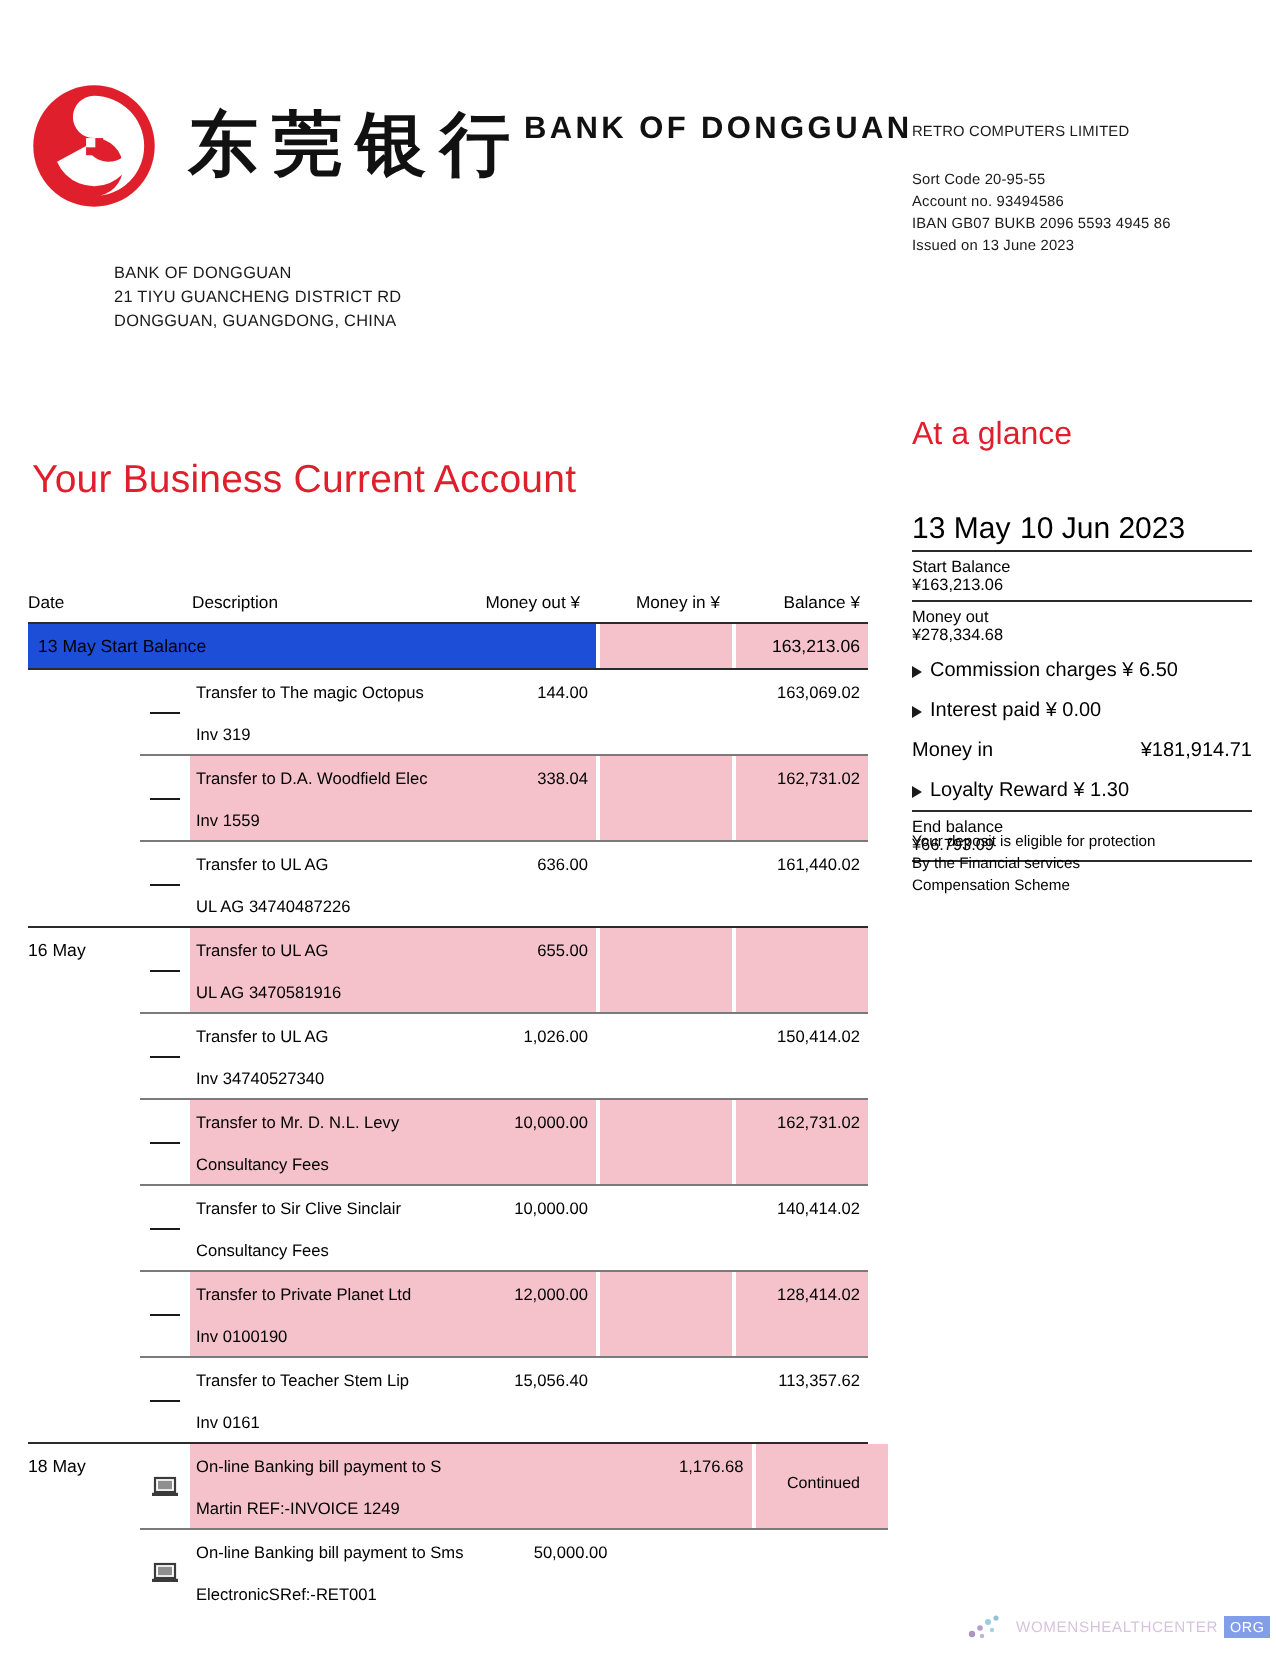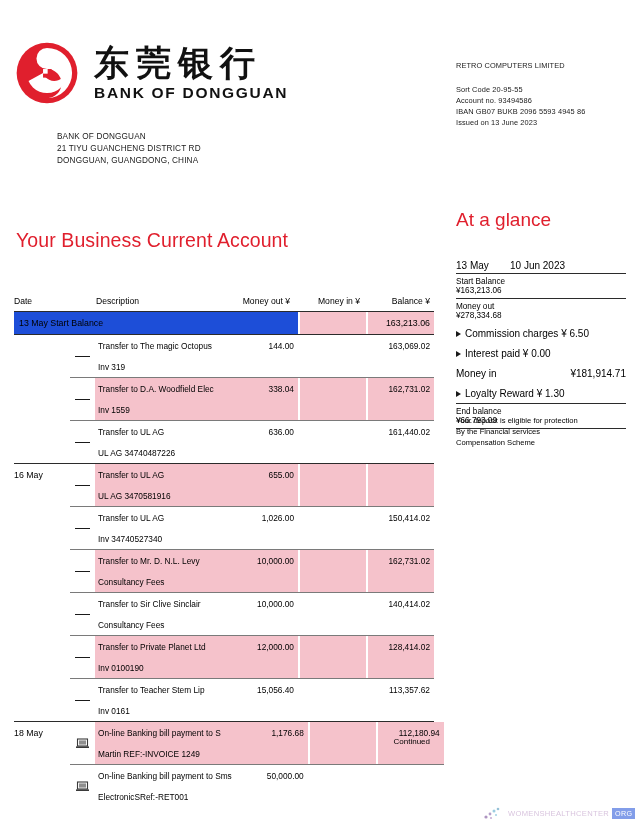--- a/index.html
+++ b/index.html
@@ -25,21 +25,21 @@
     align-items: center;
   }
   .logo-mark {
     width: 66px;
     height: 66px;
     flex: 0 0 66px;
   }
   .logo-words {
     margin-left: 14px;
     display: flex;
-    flex-direction: column;
+    flex-direction: row;
     justify-content: center;
   }
   .logo-cn {
     font-family: "DejaVu Sans", sans-serif;
     font-size: 35px;
     font-weight: bold;
     letter-spacing: 7px;
     line-height: 1.1;
     color: #111111;
   }
@@ -235,27 +235,27 @@
   }
 
   
   .glance {
     position: absolute;
     left: 456px;
     top: 209px;
     width: 170px;
   }
   .glance-title {
-    font-size: 19px;
+    font-size: 16px;
     color: #e01f2d;
     margin-bottom: 29px;
   }
   .glance-period {
     display: flex;
-    font-size: 10px;
+    font-size: 15px;
     padding-bottom: 2px;
   }
   .gp-from { width: 54px; flex: 0 0 54px; }
   .glance-row {
     display: flex;
     justify-content: space-between;
     font-size: 8.2px;
     border-top: 0.9px solid #2b2b2b;
     padding: 3px 0 3px 0;
     flex-direction: column;
@@ -595,24 +595,20 @@
                 <div class="tr-l2">Martin REF:-INVOICE 1249</div>
               </div>
               <div class="tr-out">
                 <div class="v">1,176.68</div>
                 <div class="v blank"></div>
               </div>
               <div class="tr-in">
                 <div class="v"></div>
                 <div class="v blank"></div>
               </div>
-              <div class="tr-bal">
-                <div class="v">112,180.94</div>
-                <div class="v blank"></div>
-              </div>
             </div>
           </div>
           <div class="txn-row">
             <div class="tr-icon">
               <svg class="laptop-icon" width="13" height="11" viewBox="0 0 13 11">
                 <rect x="1.5" y="1" width="10" height="7" fill="none" stroke="#3a3a3a" stroke-width="1.1"></rect>
                 <rect x="3" y="2.4" width="7" height="4.2" fill="#8f8f8f"></rect>
                 <rect x="0" y="8.4" width="13" height="1.6" fill="#3a3a3a"></rect>
               </svg>
             </div>

